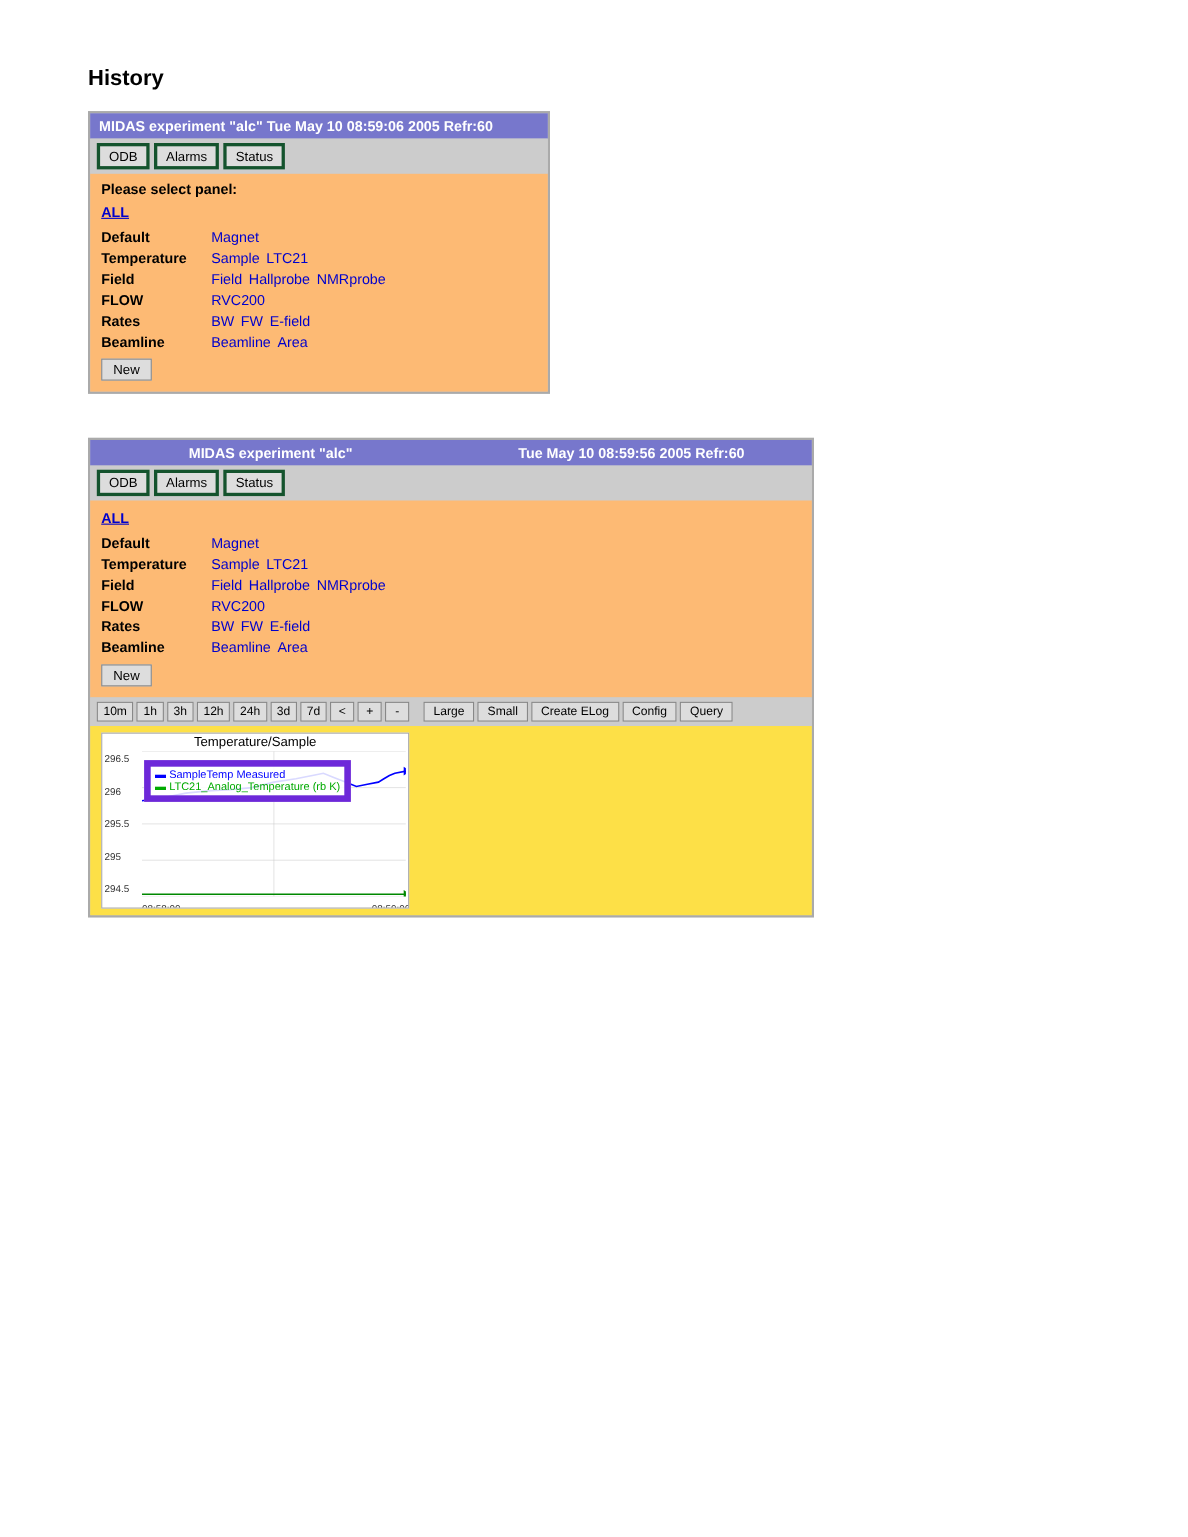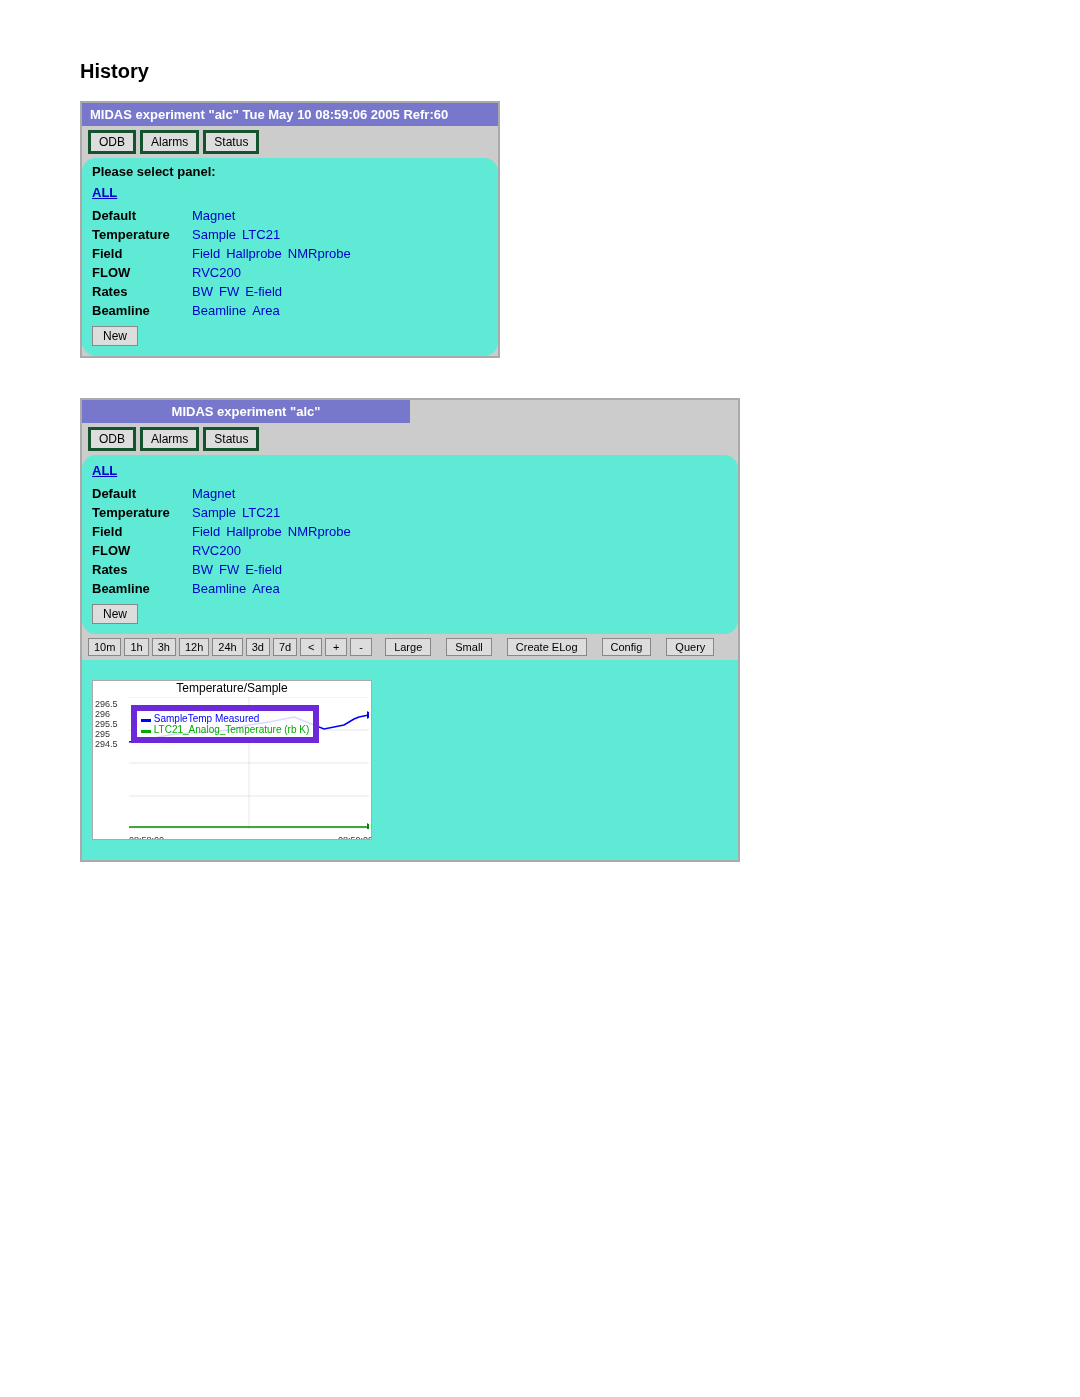--- a/index.html
+++ b/index.html
@@ -58,23 +58,22 @@
       gap: 4px;
     }
     .toolbar button {
       padding: 2px 8px;
       font-size: 12px;
       background: #ddd;
       border: 3px solid #14532d;
       cursor: pointer;
     }
     .panel-body {
-      background: #5eead4;
+      background: #fdba74;
       padding: 6px 10px;
-      border-radius: 14px;
     }
     .please-select {
       font-weight: bold;
       color: #000;
       margin-bottom: 4px;
     }
     .panel-row {
       display: flex;
       align-items: baseline;
       padding: 2px 0;
@@ -130,30 +129,30 @@
     .time-toolbar button {
       padding: 2px 5px;
       font-size: 11px;
       background: #ddd;
       border: 1px solid #888;
       cursor: pointer;
       min-width: 22px;
     }
     .time-toolbar .right-btns {
       display: flex;
-      gap: 15px;
+      gap: 3px;
       margin-left: 10px;
     }
     .time-toolbar .right-btns button {
       padding: 2px 8px;
     }
 
     .chart-area {
-      background: #5eead4;
-      padding: 20px 10px;
+      background: #fde047;
+      padding: 6px 10px;
     }
     .chart-container {
       background: #fff;
       border: 1px solid #aaa;
       width: 280px;
       height: 160px;
       position: relative;
       overflow: hidden;
     }
     .chart-title {
@@ -244,20 +243,21 @@
     </div>
     <div class="new-btn-row">
       <button>New</button>
     </div>
   </div>
 </div>
 
 <div class="midas-panel-wide">
   <div class="midas-header-wide">
     <div class="left">MIDAS experiment "alc"</div>
+    <div class="right">Tue May 10 08:59:56 2005   Refr:60</div>
   </div>
   <div class="toolbar">
     <button>ODB</button>
     <button>Alarms</button>
     <button>Status</button>
   </div>
   <div class="panel-body">
     <div class="panel-row">
       <a class="all-link">ALL</a>
     </div>
@@ -326,21 +326,21 @@
       <button>Config</button>
       <button>Query</button>
     </div>
   </div>
 
   <div class="chart-area">
     <div class="chart-container">
       <div class="chart-title">Temperature/Sample</div>
       <div class="chart-inner" style="position:relative; height:148px; width:280px;">
 
-        <div style="position:absolute; left:0; top:0; width:36px; height:132px; display:flex; flex-direction:column; justify-content:flex-start; font-size:9px; color:#333; padding: 2px 2px;">
+        <div style="position:absolute; left:0; top:0; width:36px; height:132px; display:flex; flex-direction:column; justify-content:space-between; font-size:9px; color:#333; padding: 2px 2px;">
           <span>296.5</span>
           <span>296</span>
           <span>295.5</span>
           <span>295</span>
           <span>294.5</span>
         </div>
 
         <svg style="position:absolute; left:36px; top:0; width:240px; height:132px;" viewBox="0 0 240 132" preserveAspectRatio="none">
 
           <line x1="0" y1="0" x2="240" y2="0" stroke="#ccc" stroke-width="0.5"></line>

